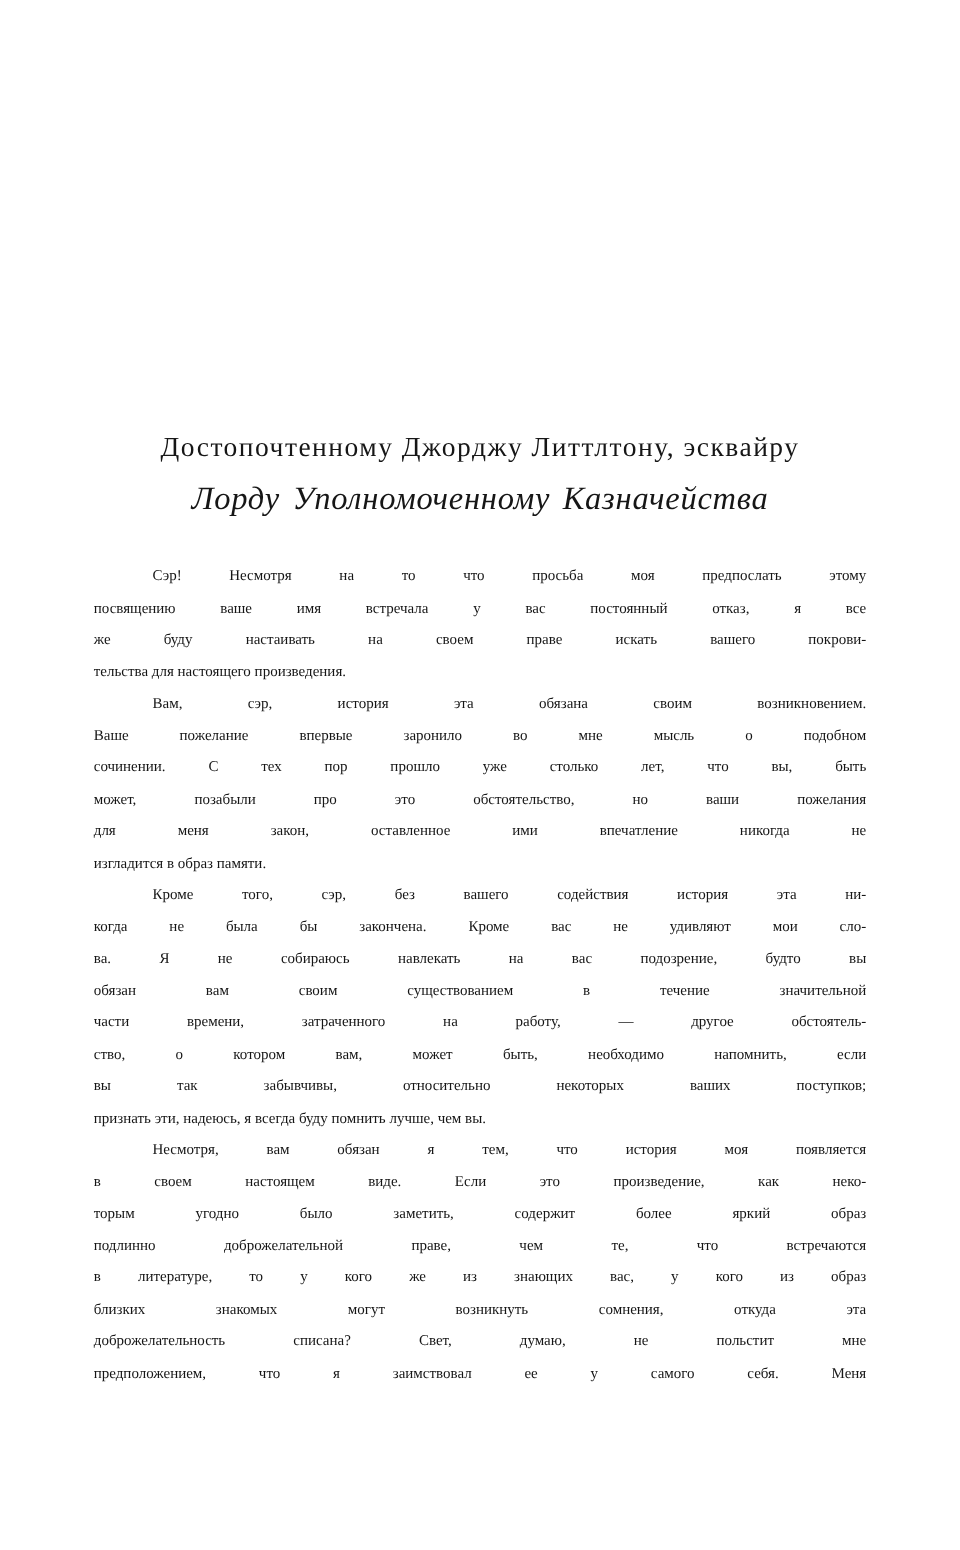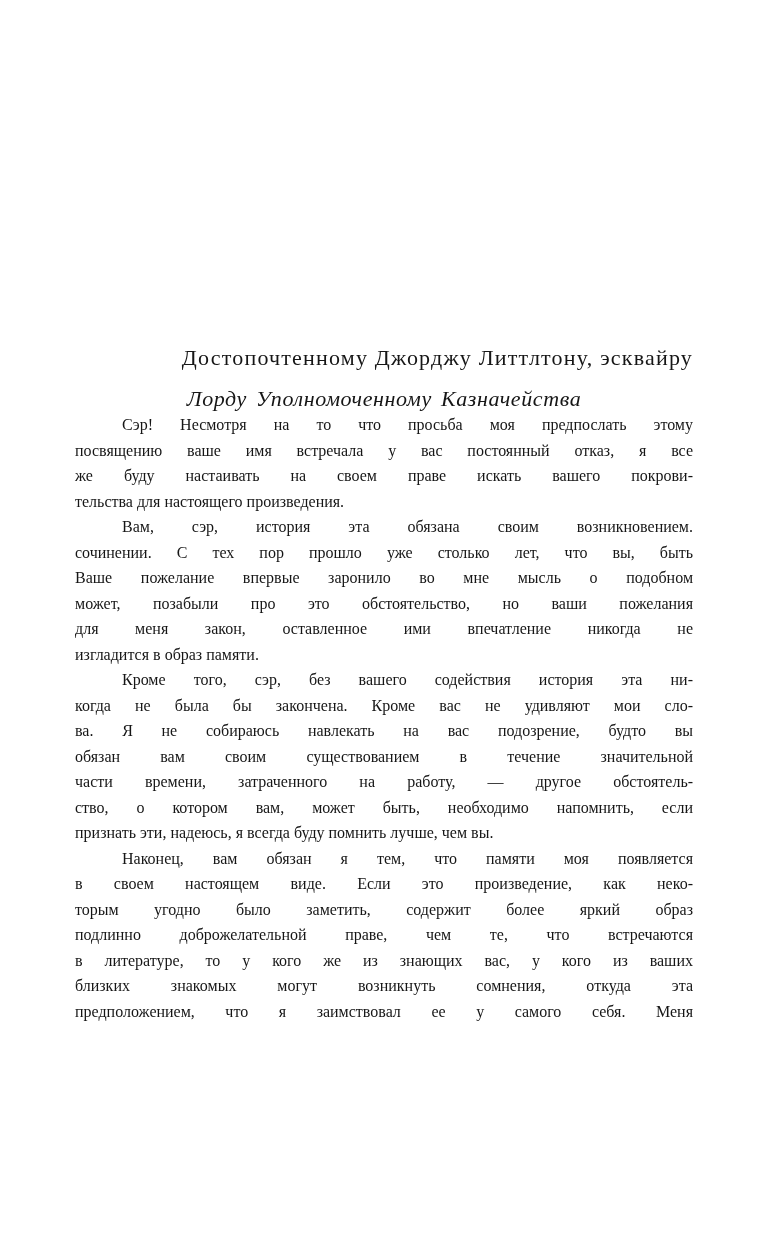--- a/index.html
+++ b/index.html
@@ -13,37 +13,38 @@
     font-family: "Liberation Serif", "DejaVu Serif", serif;
     color: #161616;
   }
   .content {
     padding: 345px 75px 0 75px;
   }
   .heading {
     font-size: 22px;
     line-height: 26px;
     font-weight: 400;
-    text-align: right;
+    text-align: center;
     letter-spacing: 1.2px;
     margin-bottom: 15px;
     white-space: nowrap;
   }
   .subheading {
-    font-size: 22px;
+    font-size: 26px;
     line-height: 26px;
     font-style: italic;
     font-weight: 400;
     text-align: center;
     letter-spacing: 0.6px;
     word-spacing: 3px;
+    margin-bottom: 36px;
     white-space: nowrap;
   }
   .body-text {
-    font-size: 16px;
+    font-size: 12px;
     line-height: 25.5px;
   }
   .para { margin: 0; }
   .line {
     display: block;
     text-align: justify;
     text-align-last: justify;
   }
   .line.indent { text-indent: 47px; }
   .line.last { text-align-last: left; }
@@ -62,42 +63,44 @@
 
       <p class="para">
         <span class="line indent">Сэр! Несмотря на то что просьба моя предпослать этому</span>
         <span class="line">посвящению ваше имя встречала у вас постоянный отказ, я все</span>
         <span class="line">же буду настаивать на своем праве искать вашего покрови-</span>
         <span class="line last">тельства для настоящего произведения.</span>
       </p>
 
       <p class="para">
         <span class="line indent">Вам, сэр, история эта обязана своим возникновением.</span>
+        <span class="line">Ваше пожелание впервые заронило во мне мысль о подобном</span>
         <span class="line">сочинении. С тех пор прошло уже столько лет, что вы, быть</span>
-        <span class="line">Ваше пожелание впервые заронило во мне мысль о подобном</span>
         <span class="line">может, позабыли про это обстоятельство, но ваши пожелания</span>
         <span class="line">для меня закон, оставленное ими впечатление никогда не</span>
         <span class="line last">изгладится в образ памяти.</span>
       </p>
 
       <p class="para">
         <span class="line indent">Кроме того, сэр, без вашего содействия история эта ни-</span>
         <span class="line">когда не была бы закончена. Кроме вас не удивляют мои сло-</span>
         <span class="line">ва. Я не собираюсь навлекать на вас подозрение, будто вы</span>
         <span class="line">обязан вам своим существованием в течение значительной</span>
         <span class="line">части времени, затраченного на работу, — другое обстоятель-</span>
         <span class="line">ство, о котором вам, может быть, необходимо напомнить, если</span>
+        <span class="line">вы так забывчивы, относительно некоторых ваших поступков;</span>
         <span class="line last">признать эти, надеюсь, я всегда буду помнить лучше, чем вы.</span>
       </p>
 
       <p class="para">
-        <span class="line indent">Наконец, вам обязан я тем, что памяти моя появляется</span>
+        <span class="line indent">Несмотря, вам обязан я тем, что история моя появляется</span>
         <span class="line">в своем настоящем виде. Если это произведение, как неко-</span>
         <span class="line">торым угодно было заметить, содержит более яркий образ</span>
         <span class="line">подлинно доброжелательной праве, чем те, что встречаются</span>
-        <span class="line">в литературе, то у кого же из знающих вас, у кого из ваших</span>
+        <span class="line">в литературе, то у кого же из знающих вас, у кого из образ</span>
         <span class="line">близких знакомых могут возникнуть сомнения, откуда эта</span>
+        <span class="line">доброжелательность списана? Свет, думаю, не польстит мне</span>
         <span class="line">предположением, что я заимствовал ее у самого себя. Меня</span>
       </p>
 
     </div>
   </div>
 </div>
 
 </body></html>

